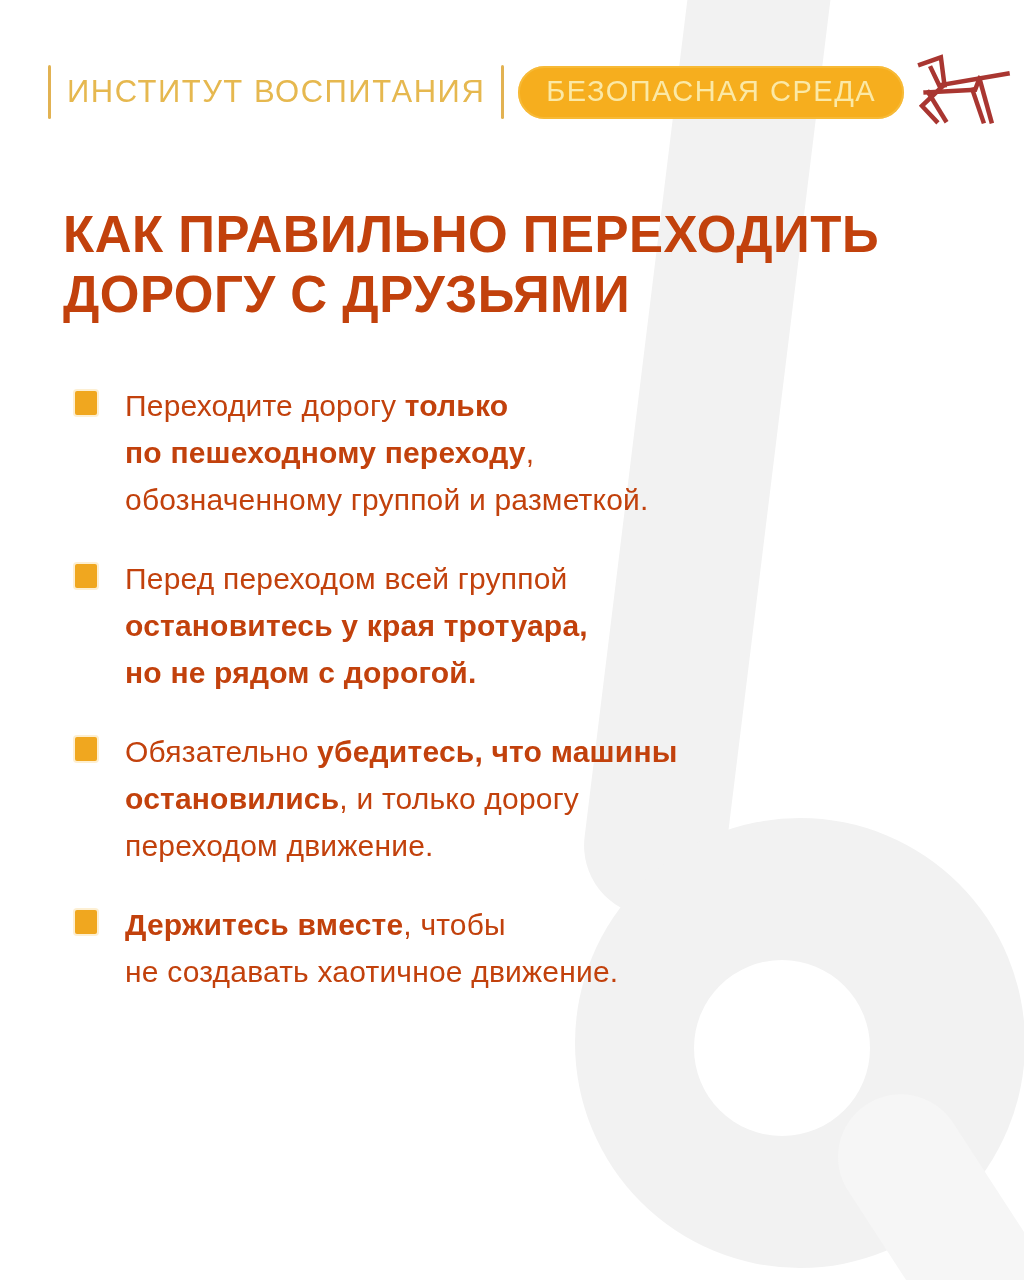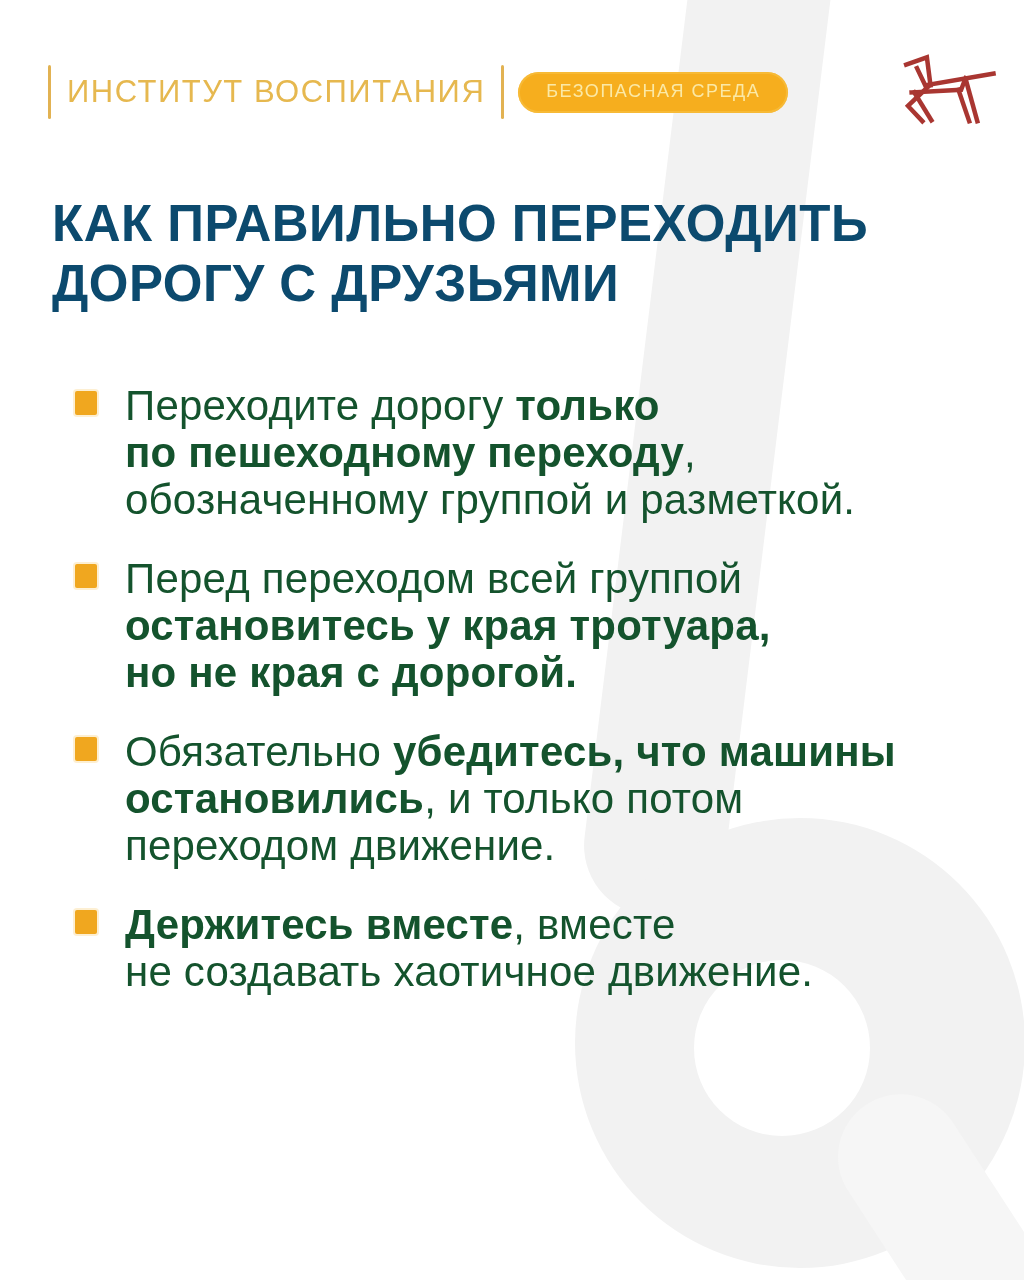--- a/index.html
+++ b/index.html
@@ -15,44 +15,44 @@
     display:flex;align-items:center;
   }
   .vbar{flex:none;width:3px;height:54px;background:#E2B252;border-radius:2px;}
   .brand{
     margin:0 16px;font-size:31px;font-weight:300;letter-spacing:1.5px;
     color:#E6B84F;white-space:nowrap;
   }
   .badge{
     margin-left:14px;background:#F6AE1E;color:#FBE9A6;
     border-radius:999px;padding:9px 28px 11px 28px;
-    font-size:18px;letter-spacing:1.5px;white-space:nowrap;
+    font-size:29px;letter-spacing:1.5px;white-space:nowrap;
     box-shadow:0 0 0 2px #F8C14699 inset;
   }
   .logo{margin-left:auto;flex:none;}
   
   .title{
-    position:absolute;left:48px;top:190px;z-index:2;margin:4px;
+    position:absolute;left:48px;top:190px;z-index:2;margin:15px;
     font-size:51px;line-height:60px;font-weight:700;letter-spacing:0.5px;
-    color:#0c4a6e;white-space:nowrap;
+    color:#c2410c;white-space:nowrap;
   }
   
   .rules{
     position:absolute;left:75px;top:382px;right:16px;z-index:2;
     list-style:none;margin:0;padding:0;
   }
   .rules li{
     display:flex;align-items:flex-start;margin-bottom:32px;
   }
   .bullet{
     flex:none;width:22px;height:24px;background:#F0A71F;border-radius:2px;
     margin-top:9px;box-shadow:0 0 0 2px #F7C35744;
   }
   .rules p{
-    margin:0 0 0 28px;font-size:42px;line-height:47px;color:#14532d;
+    margin:0 0 0 28px;font-size:30px;line-height:47px;color:#c2410c;
     letter-spacing:0.2px;white-space:nowrap;
   }
   .rules .b{font-weight:700;}
 </style>
 </head>
 <body>
 
 <div class="poster">
 
   <svg class="wm" width="1024" height="1280" viewBox="0 0 1024 1280" aria-hidden="true">
@@ -88,25 +88,25 @@
     <span>ДОРОГУ С ДРУЗЬЯМИ</span>
   </h1>
 
   <ul class="rules" id="rules">
       <li>
         <span class="bullet"></span>
         <p><span>Переходите дорогу </span><span class="b">только</span><br><span class="b">по пешеходному переходу</span><span>,</span><br><span>обозначенному группой и разметкой.</span></p>
       </li>
       <li>
         <span class="bullet"></span>
-        <p><span>Перед переходом всей группой</span><br><span class="b">остановитесь у края тротуара,</span><br><span class="b">но не края с дорогой.</span></p>
+        <p><span>Перед переходом всей группой</span><br><span class="b">остановитесь у края тротуара,</span><br><span class="b">но не рядом с дорогой.</span></p>
       </li>
       <li>
         <span class="bullet"></span>
-        <p><span>Обязательно </span><span class="b">убедитесь, что машины</span><br><span class="b">остановились</span><span>, и только потом</span><br><span>переходом движение.</span></p>
+        <p><span>Обязательно </span><span class="b">убедитесь, что машины</span><br><span class="b">остановились</span><span>, и только дорогу</span><br><span>переходом движение.</span></p>
       </li>
       <li>
         <span class="bullet"></span>
-        <p><span class="b">Держитесь вместе</span><span>, вместе</span><br><span>не создавать хаотичное движение.</span></p>
+        <p><span class="b">Держитесь вместе</span><span>, чтобы</span><br><span>не создавать хаотичное движение.</span></p>
       </li>
     </ul>
 
 </div>
 
 </body></html>

